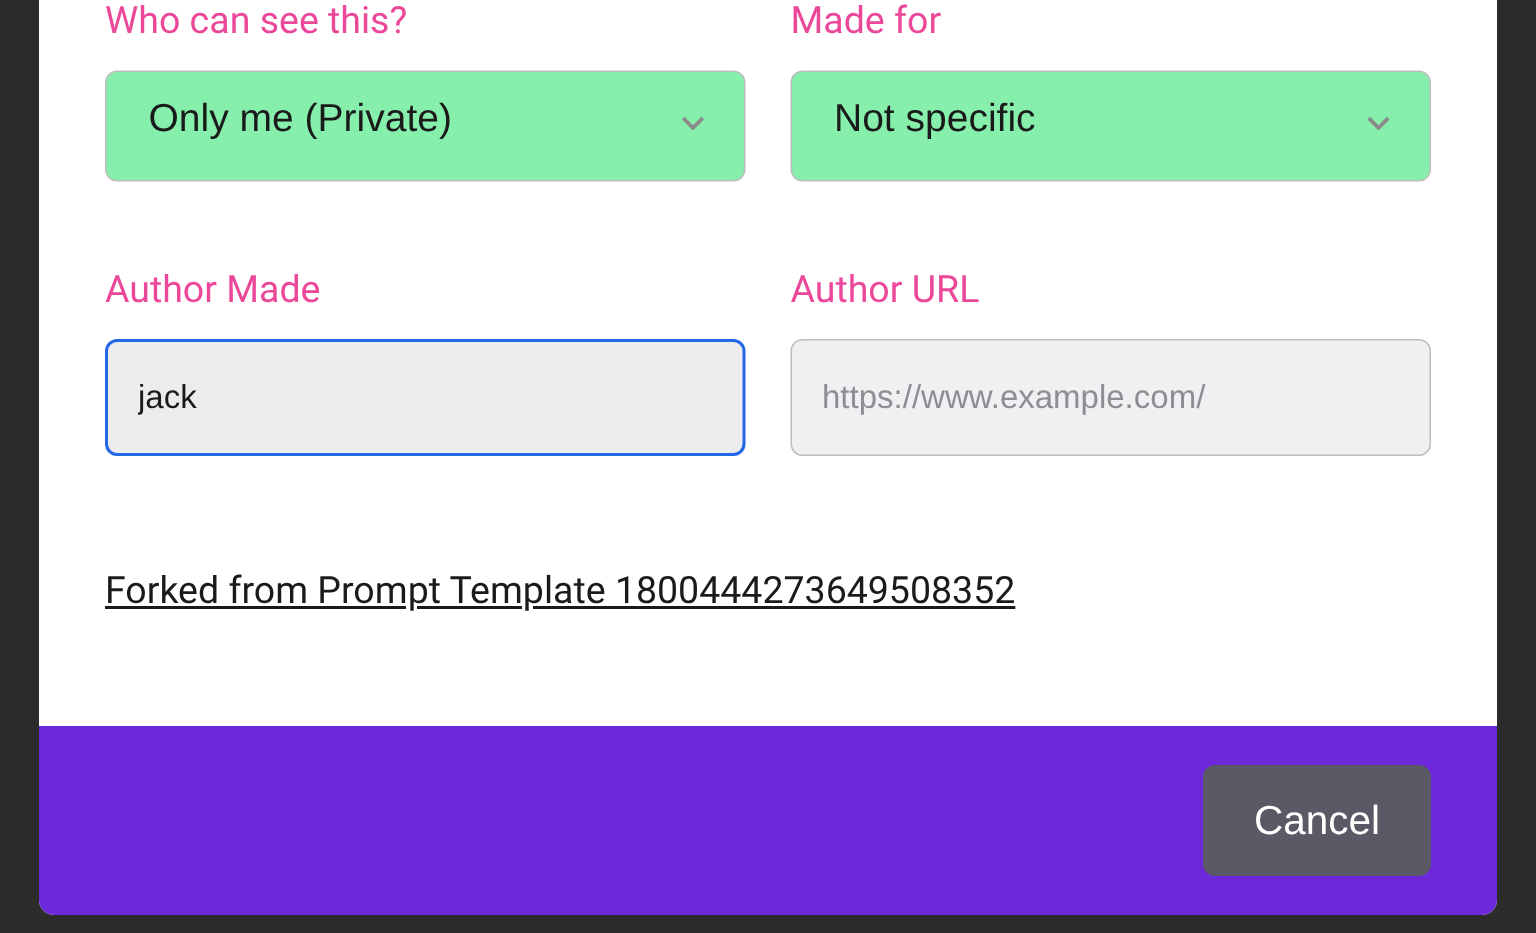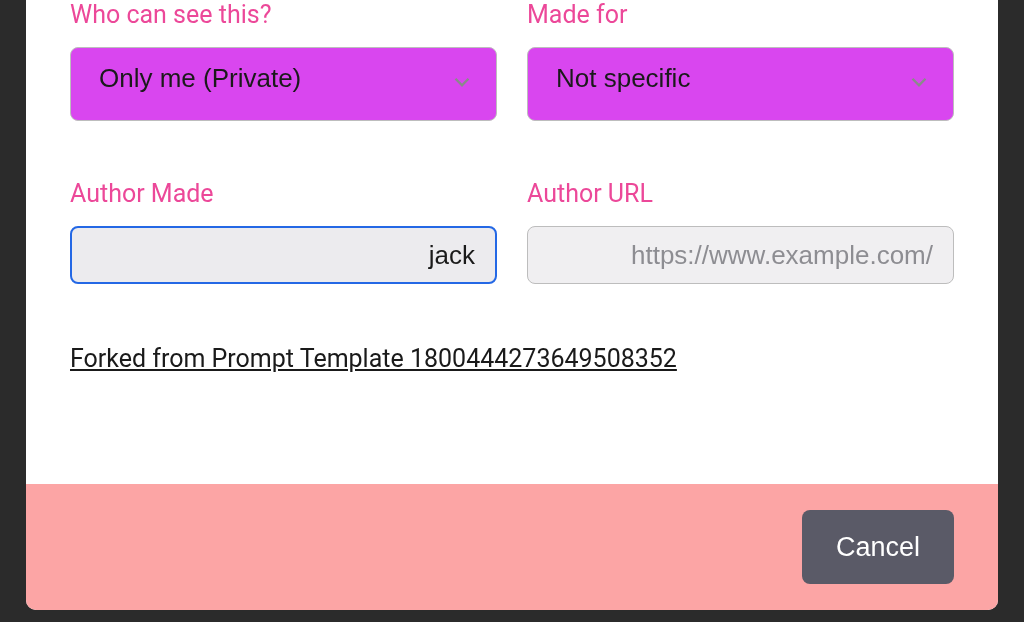--- a/index.html
+++ b/index.html
@@ -48,21 +48,21 @@
       font-weight: 400;
     }
     .select-wrap {
       position: relative;
     }
     .select {
       width: 100%;
       height: 74px;
       border: 1px solid #bdbdbd;
       border-radius: 8px;
-      background: #d946ef;
+      background: #86efac;
       padding: 0 54px 12px 28px;
       font-size: 26px;
       color: #1a1a1a;
       text-align: left;
       cursor: pointer;
       display: flex;
       align-items: center;
       justify-content: space-between;
     }
     .chevron {
@@ -77,47 +77,46 @@
       height: 26px;
       stroke: #8a8a8a;
       stroke-width: 2.2;
       fill: none;
     }
     .row2 {
       margin-top: 58px;
     }
     .text-input {
       width: 100%;
-      height: 58px;
+      height: 78px;
       border: 1px solid #bdbdbd;
       border-radius: 8px;
       background: #f0eff1;
       padding: 0 20px;
-      font-size: 26px;
+      font-size: 22px;
       color: #1a1a1a;
       outline: none;
-      text-align: right;
     }
     .text-input.focused {
       border: 2px solid #2468e5;
       background: #ecebee;
     }
     .text-input::placeholder {
       color: #8d8d92;
     }
     .fork-link {
       display: inline-block;
-      margin-top: 60px;
+      margin-top: 76px;
       font-size: 25px;
       color: #1a1a1a;
       text-decoration: underline;
       cursor: pointer;
     }
     .modal-footer {
-      background: #fca5a5;
+      background: #6d28d9;
       padding: 26px 44px 26px 44px;
       display: flex;
       justify-content: flex-end;
       gap: 24px;
     }
     .btn {
       height: 74px;
       border: none;
       border-radius: 8px;
       font-size: 27px;

